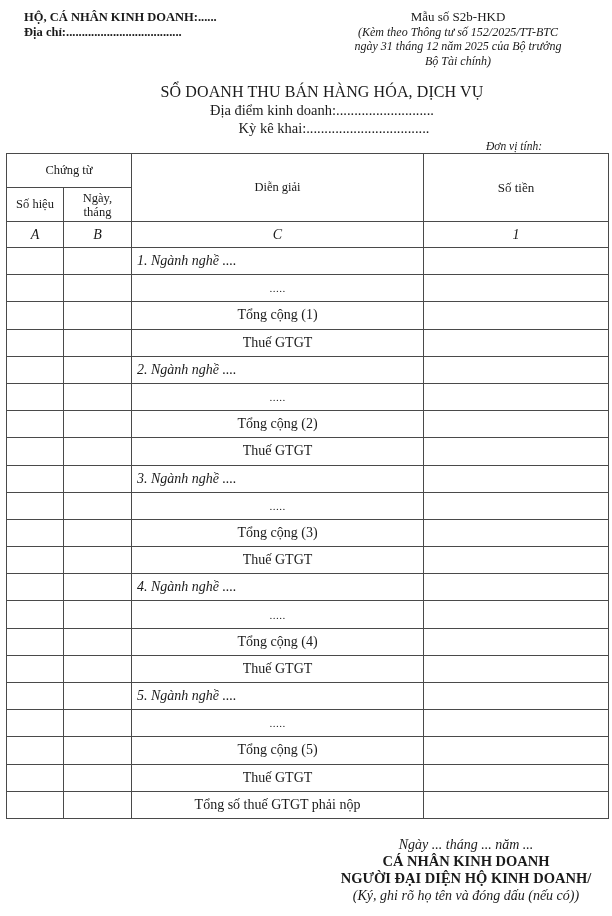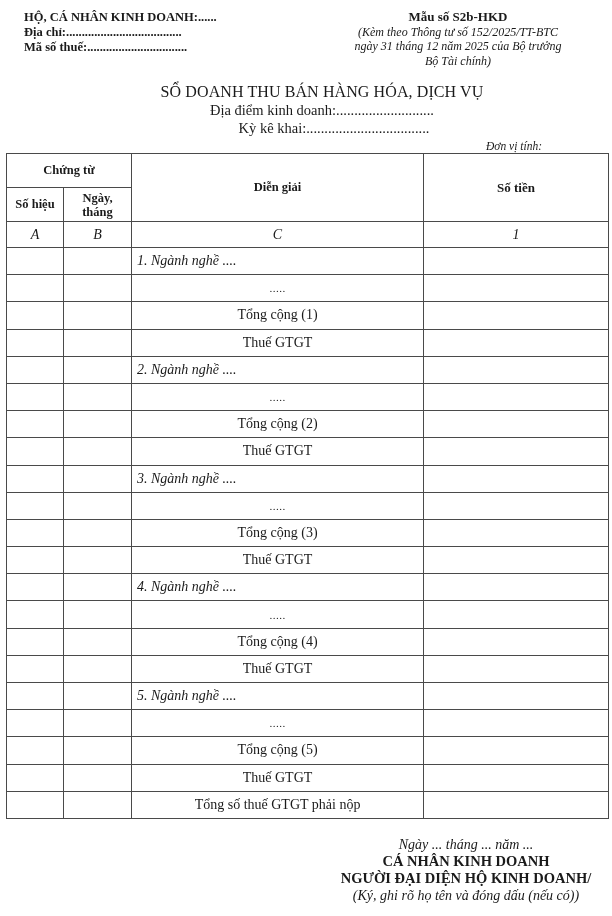--- a/index.html
+++ b/index.html
@@ -11,39 +11,39 @@
   .abs { position: absolute; margin-left: 16px; }
   .b { font-weight: bold; }
   .i { font-style: italic; }
 
   
   #hdr-left { left: 8px; top: 10px; font-size: 12.5px; line-height: 15px; }
   #hdr-left div { white-space: nowrap; }
 
   
   #hdr-right { left: 322px; top: 10px; width: 240px; text-align: center; font-size: 12px; line-height: 14.5px; }
-  #hdr-right .form-no { font-size: 13px; font-weight: bold; }
+  #hdr-right .form-no { font-size: 13px; font-weight: normal; }
 
   
   #title { left: 0; width: 612px; top: 83px; text-align: center; font-size: 16px; font-weight: normal; letter-spacing: 0.1px; }
   #loc { left: 0; width: 612px; top: 102px; text-align: center; font-size: 14.5px; }
   #period { left: 0; width: 612px; top: 120px; text-align: center; font-size: 14.5px; padding-left: 24px; box-sizing: border-box;}
   #unit { left: 470px; top: 140px; font-size: 11.5px; font-style: italic; }
 
   
   #ledger {
     position: absolute; left: 6px; top: 153px;
     border-collapse: collapse; table-layout: fixed;
     width: 602px;
   }
   #ledger td, #ledger th {
     border: 1px solid #4a4a4a; padding: 0; font-weight: normal;
     font-size: 14px; vertical-align: middle;
   }
-  #ledger th { font-weight: bold; font-size: 12.5px; text-align: center; }
+  #ledger th { font-weight: normal; font-size: 12.5px; text-align: center; }
   .col-a { width: 57px; }
   .col-b { width: 68px; }
   .col-c { width: 292px; }
   .col-d { width: 185px; }
   .h-row1 { height: 34px; }
   .h-row2 { height: 34px; }
   .idx-row td { height: 25px; text-align: center; font-style: italic; font-size: 13px; }
   .data-row td { height: 26.2px; }
   .desc-left { text-align: left; padding-left: 5px !important; font-style: italic; }
   .desc-center { text-align: center; }
@@ -56,21 +56,20 @@
   #sig .date { font-style: italic; font-size: 14px; line-height: 17px; }
   #sig .title { font-weight: bold; font-size: 14.5px; line-height: 17px; }
   #sig .note { font-style: italic; font-size: 14px; line-height: 17px; }
 </style>
 </head>
 <body>
 
 <div id="hdr-left" class="abs b">
   <div>HỘ, CÁ NHÂN KINH DOANH:......</div>
   <div>Địa chỉ:.....................................</div>
-  <div>Mã số thuế:................................</div>
 </div>
 
 <div id="hdr-right" class="abs">
   <div class="form-no">Mẫu số S2b-HKD</div>
   <div class="i">(Kèm theo Thông tư số 152/2025/TT-BTC</div>
   <div class="i">ngày 31 tháng 12 năm 2025 của Bộ trưởng</div>
   <div class="i">Bộ Tài chính)</div>
 </div>
 
 <div id="title" class="abs">SỔ DOANH THU BÁN HÀNG HÓA, DỊCH VỤ</div>

